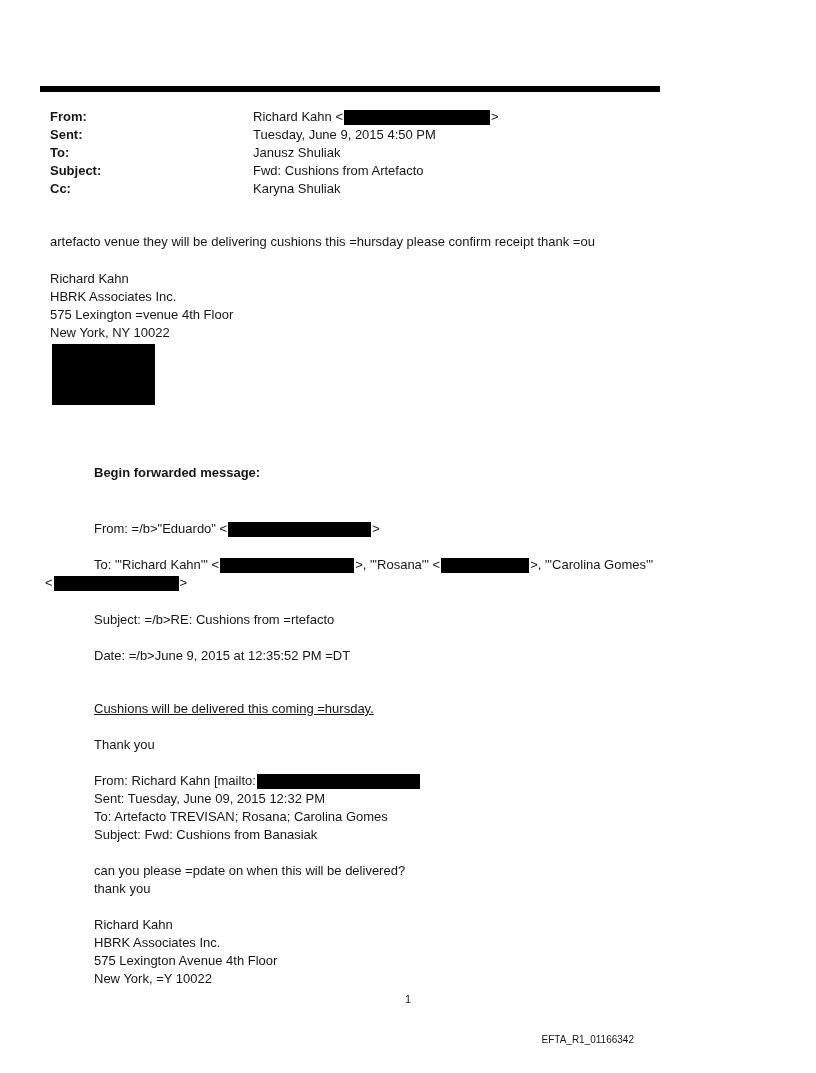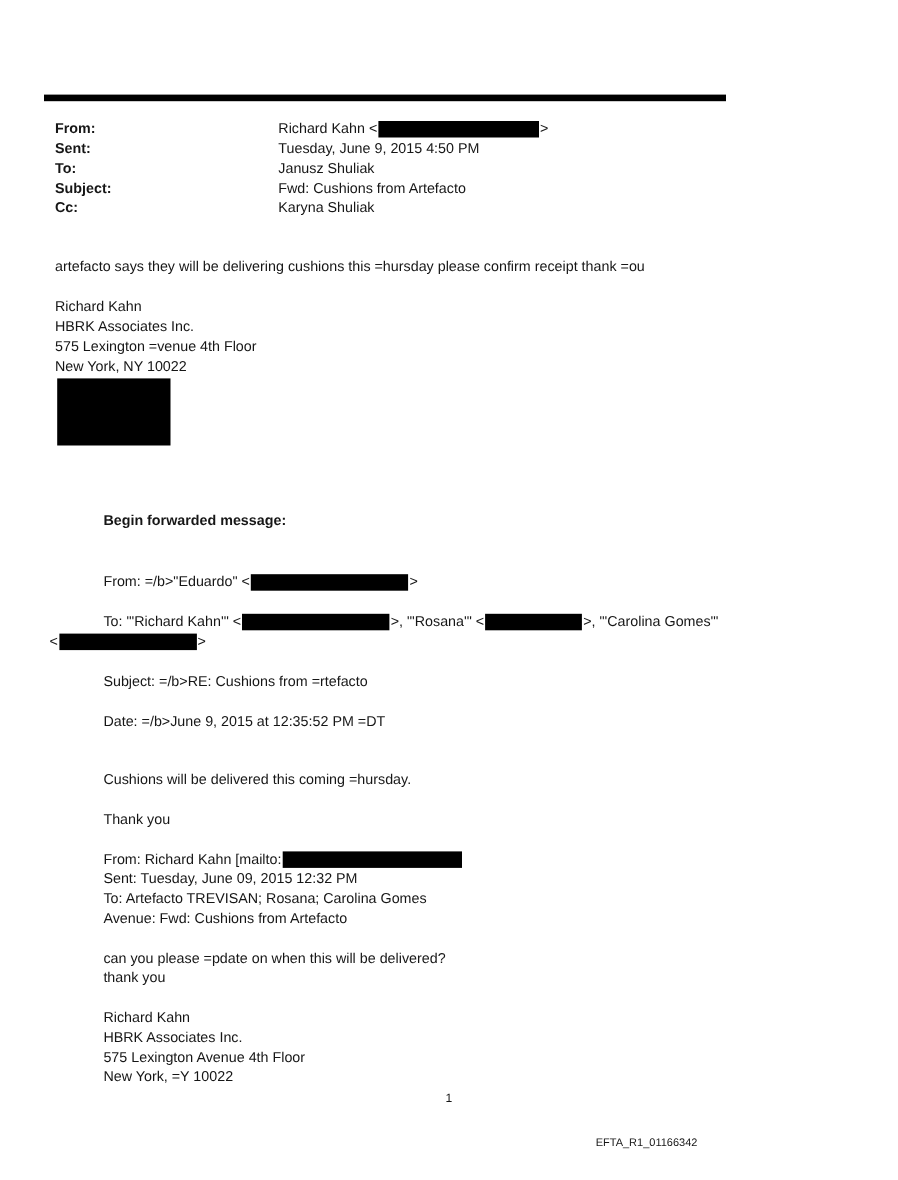--- a/index.html
+++ b/index.html
@@ -61,21 +61,21 @@
     <div class="hrow">
       <span class="hlabel">Subject:</span>
       <span class="hval">Fwd: Cushions from Artefacto</span>
     </div>
     <div class="hrow">
       <span class="hlabel">Cc:</span>
       <span class="hval">Karyna Shuliak</span>
     </div>
   </div>
 
-  <div class="line" style="left:50px;top:233px;">artefacto says they will be delivering cushions this =hursday please confirm receipt thank =ou</div>
+  <div class="line" style="left:50px;top:233px;">artefacto venue they will be delivering cushions this =hursday please confirm receipt thank =ou</div>
 
   <div class="block" style="left:50px;top:270px;">
     <div>Richard Kahn</div>
     <div>HBRK Associates Inc.</div>
     <div>575 Lexington =venue 4th Floor</div>
     <div>New York, NY 10022</div>
   </div>
 
   <div class="redact-block"></div>
 
@@ -83,27 +83,27 @@
 
   <div class="line" style="left:94px;top:520px;"><span>From: =/b&gt;"Eduardo" &lt;</span><span class="redact w143"></span><span>&gt;</span></div>
 
   <div class="line" style="left:94px;top:556px;"><span>To: "'Richard Kahn'" &lt;</span><span class="redact w134"></span><span>&gt;, "'Rosana'" &lt;</span><span class="redact w88"></span><span>&gt;, "'Carolina Gomes'"</span></div>
 
   <div class="line" style="left:45px;top:574px;"><span>&lt;</span><span class="redact w125"></span><span>&gt;</span></div>
 
   <div class="line" style="left:94px;top:611px;">Subject: =/b&gt;RE: Cushions from =rtefacto</div>
   <div class="line" style="left:94px;top:647px;">Date: =/b&gt;June 9, 2015 at 12:35:52 PM =DT</div>
 
-  <div class="line" style="left:94px;top:700px;">Cushions will be delivered this coming =hursday.</div>
+  <div class="line" style="left:94px;top:700px;text-decoration:underline;">Cushions will be delivered this coming =hursday.</div>
   <div class="line" style="left:94px;top:736px;">Thank you</div>
 
   <div class="line" style="left:94px;top:772px;"><span>From: Richard Kahn [mailto:</span><span class="redact w163"></span></div>
   <div class="line" style="left:94px;top:790px;">Sent: Tuesday, June 09, 2015 12:32 PM</div>
   <div class="line" style="left:94px;top:808px;">To: Artefacto TREVISAN; Rosana; Carolina Gomes</div>
-  <div class="line" style="left:94px;top:826px;">Avenue: Fwd: Cushions from Artefacto</div>
+  <div class="line" style="left:94px;top:826px;">Subject: Fwd: Cushions from Banasiak</div>
 
   <div class="line" style="left:94px;top:862px;">can you please =pdate on when this will be delivered?</div>
   <div class="line" style="left:94px;top:880px;">thank you</div>
 
   <div class="block" style="left:94px;top:916px;">
     <div>Richard Kahn</div>
     <div>HBRK Associates Inc.</div>
     <div>575 Lexington Avenue 4th Floor</div>
     <div>New York, =Y 10022</div>
   </div>

